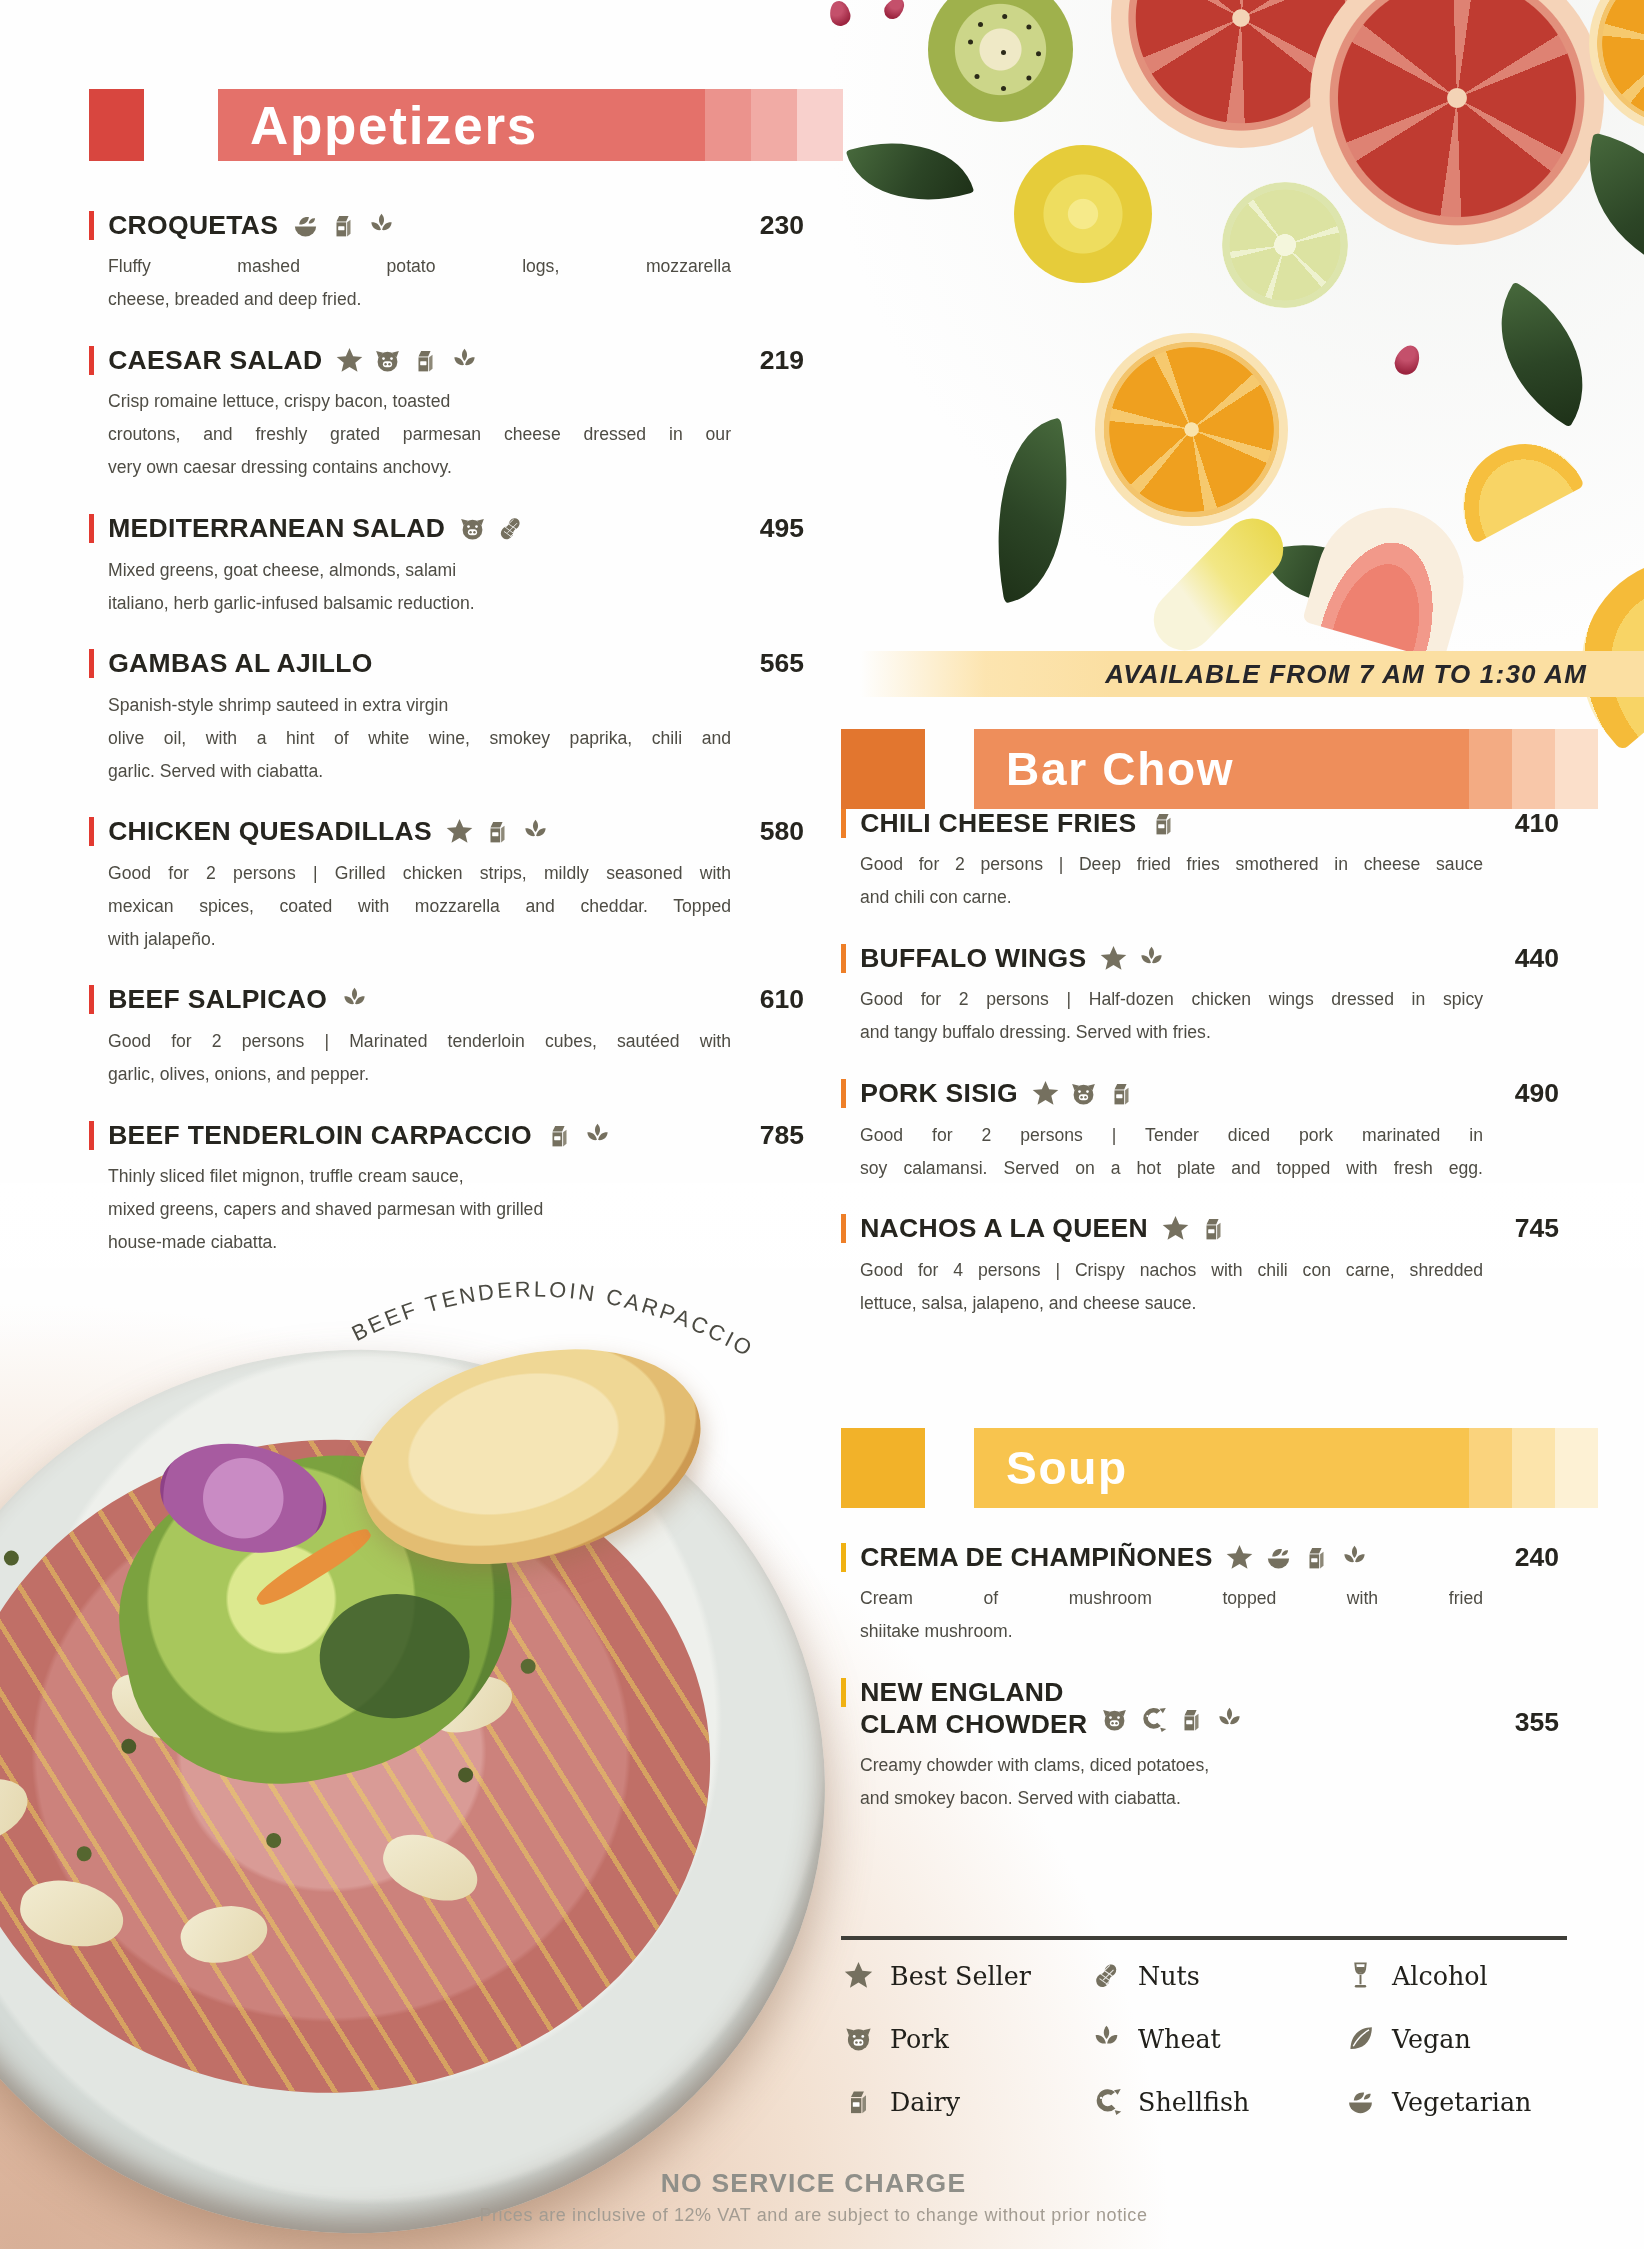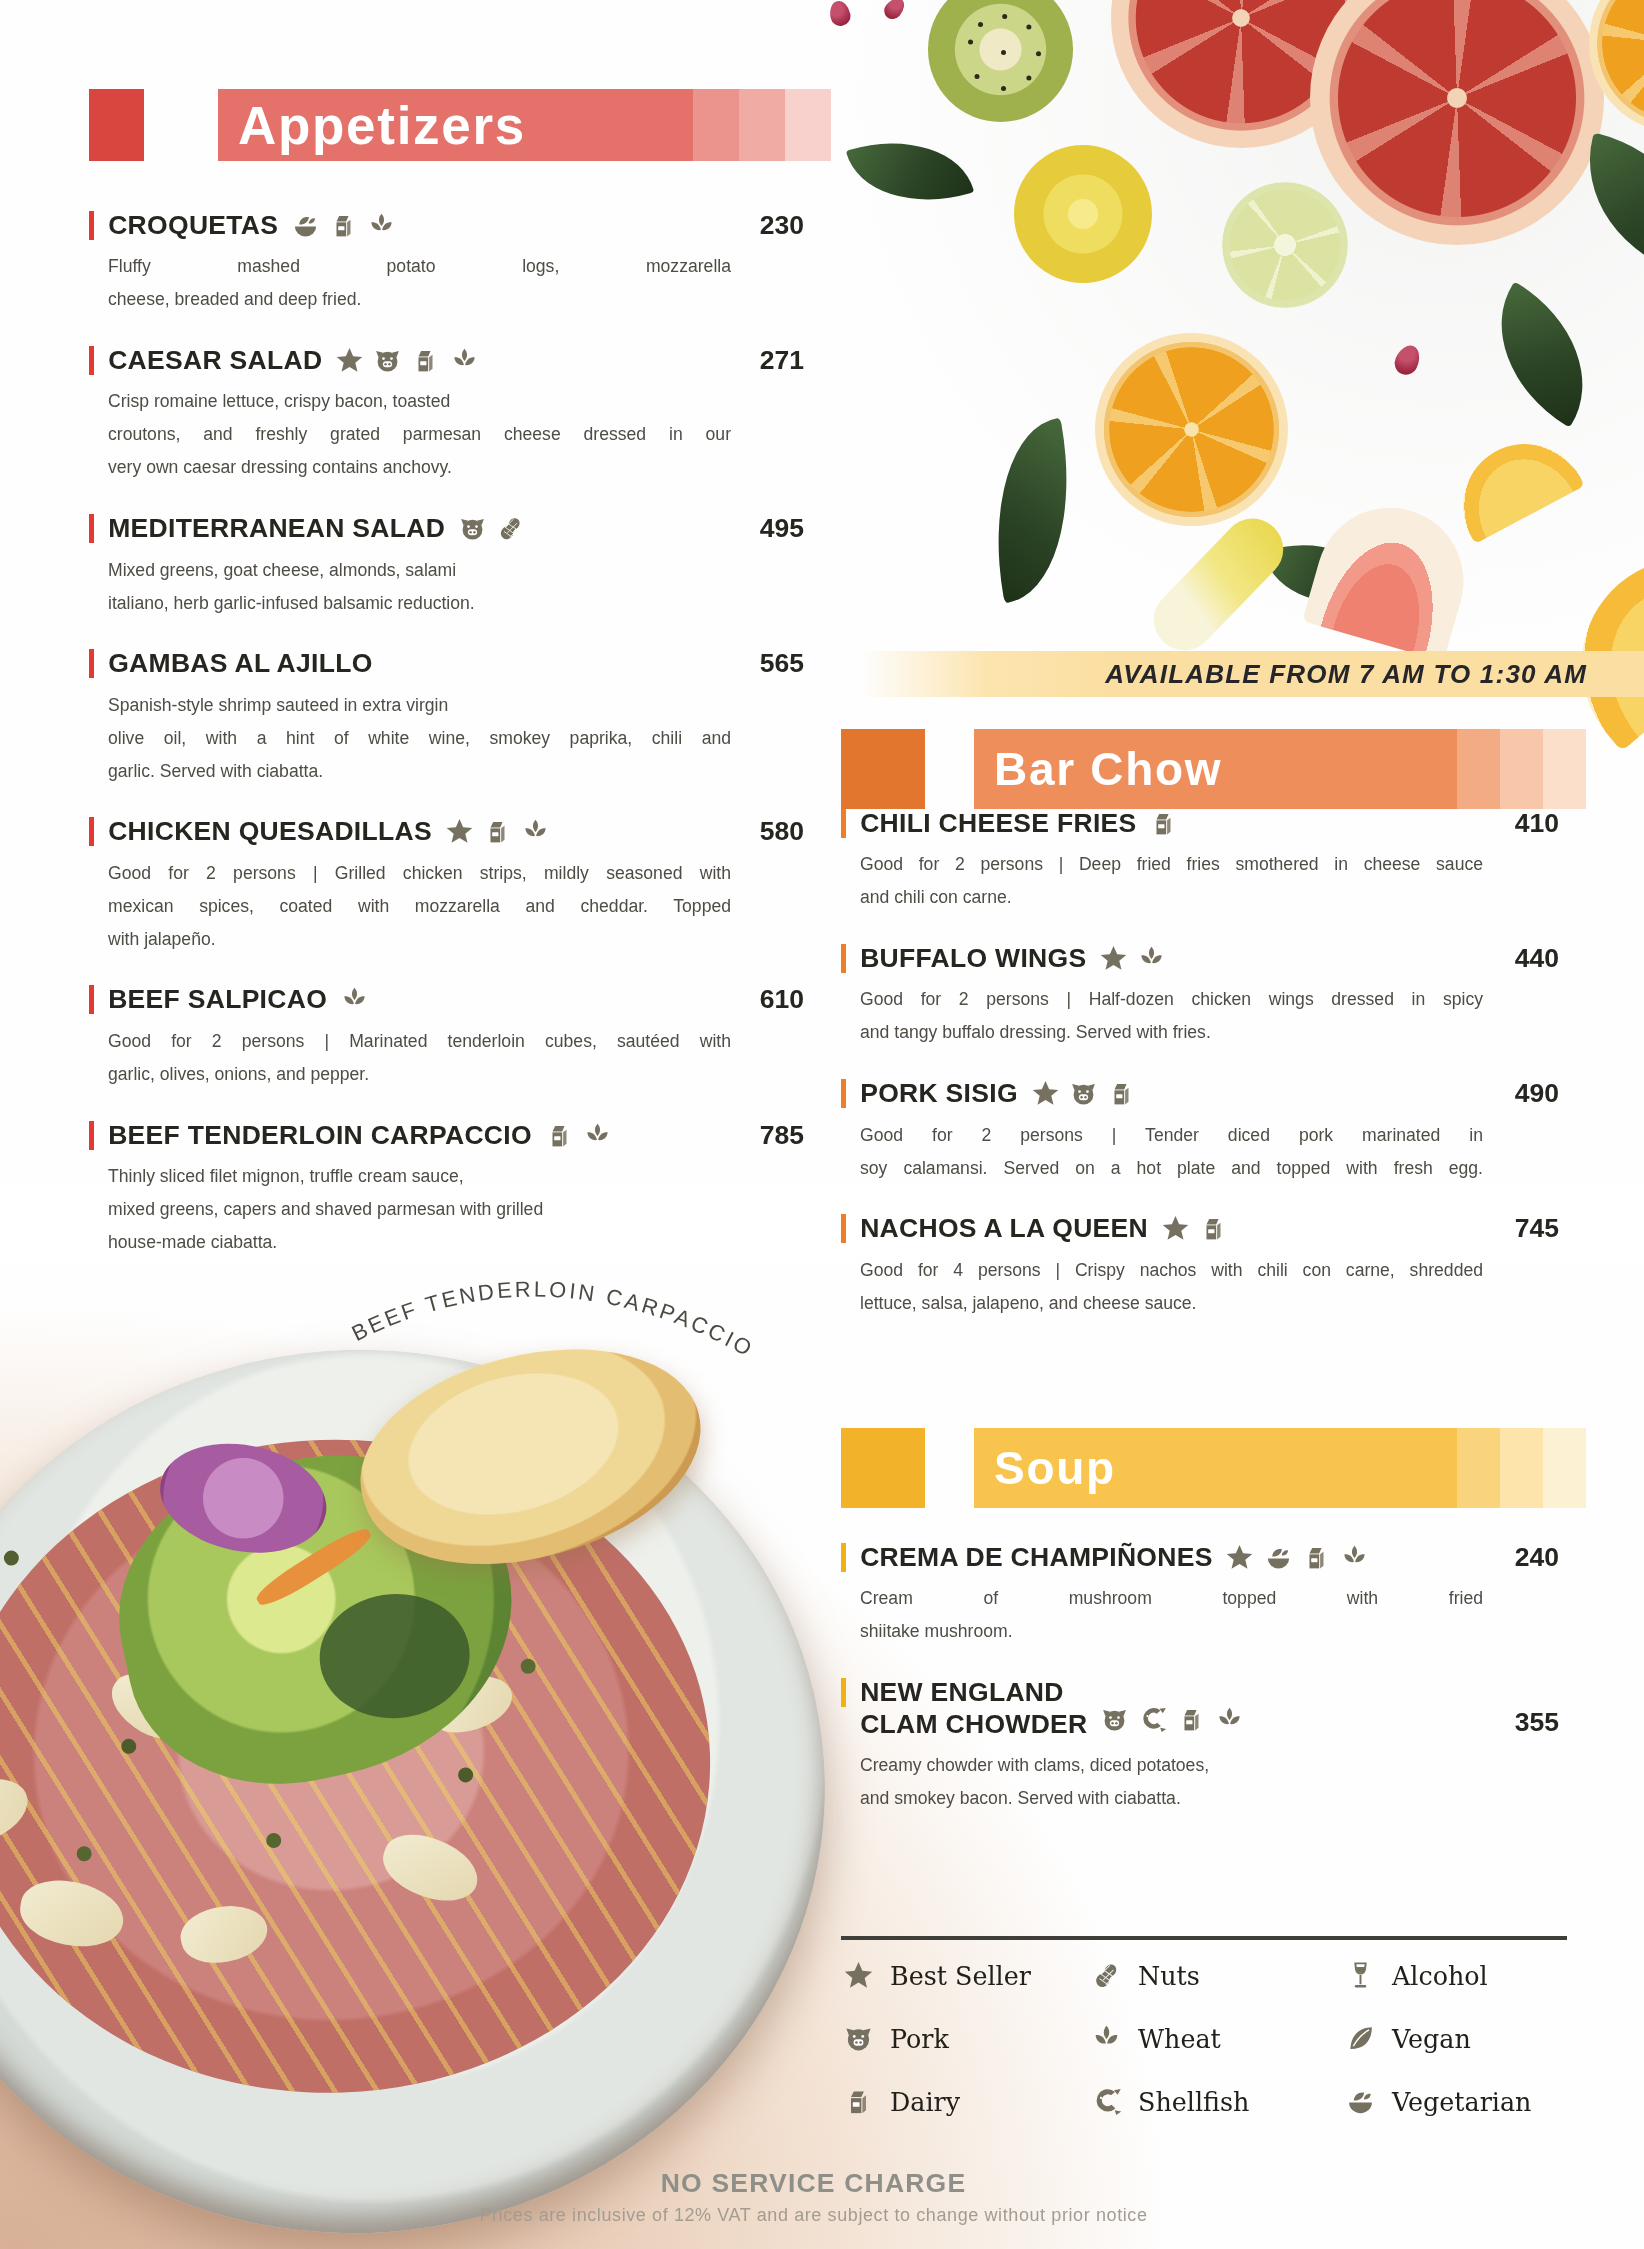--- a/index.html
+++ b/index.html
@@ -92,21 +92,21 @@
   .bread{position:absolute;left:358px;top:1355px;width:346px;height:202px;z-index:1;
     border-radius:48% 52% 50% 50%;transform:rotate(-15deg);
     background:radial-gradient(ellipse at 46% 42%, #f5e5b5 0 40%, #efd795 41% 58%, #e3bd72 59% 70%, #cd9a52 71% 82%, #b67e40 83%);
     box-shadow:0 10.4px 23px rgba(150,110,70,.35);}
   .caption-arc{position:absolute;left:346px;top:1235px;width:415px;height:167px;z-index:2;}
   .caption-arc text{font-size:38px;letter-spacing:5px;fill:#4b4a42;font-family:"Liberation Sans",sans-serif;}
 
   
   .hdr{position:absolute;display:flex;z-index:2;}
   .hsq{flex:none;}
-  .hbar{display:flex;align-items:center;padding-left:20px;}
+  .hbar{display:flex;align-items:center;padding-left:32px;}
   .htitle{color:#ffffff;font-weight:700;letter-spacing:1.7px;}
   .hstripes{display:flex;}
   #hdr-appetizers{left:89px;top:89px;height:72px;}
   #hdr-appetizers .hsq{width:55px;height:72px;}
   #hdr-appetizers .hbar{width:455px;margin-left:74px;height:72px;}
   #hdr-appetizers .htitle{font-size:53px;}
   #hdr-appetizers .hstripes div{width:46px;height:72px;}
   #hdr-bar-chow{left:841px;top:729px;height:80px;}
   #hdr-soup{left:841px;top:1428px;height:80px;}
   #hdr-bar-chow .hsq,#hdr-soup .hsq{width:84px;height:80px;}
@@ -318,21 +318,21 @@
               </svg>
             </span>
             <span class="icn">
               <svg viewBox="0 0 24 24" fill="#75705f">
                 <path d="M12,2.2 C14.6,5.2 15,8.8 12,12.4 C9,8.8 9.4,5.2 12,2.2 Z"></path>
                 <path d="M3.6,9.4 C7.6,9.2 10.5,11.1 11.5,15.8 C6.9,16.4 4,13.6 3.6,9.4 Z"></path>
                 <path d="M20.4,9.4 C16.4,9.2 13.5,11.1 12.5,15.8 C17.1,16.4 20,13.6 20.4,9.4 Z"></path>
               </svg>
             </span>
           </span>
-      <span class="price">271</span>
+      <span class="price">219</span>
     </div>
     <div class="desc">
           <div class="dl">Crisp romaine lettuce, crispy bacon, toasted</div>
           <div class="dl w">croutons, and freshly grated parmesan cheese dressed in our</div>
           <div class="dl">very own caesar dressing contains anchovy.</div>
         </div>
   </div>
 
   <div class="item">
     <div class="item-head">

